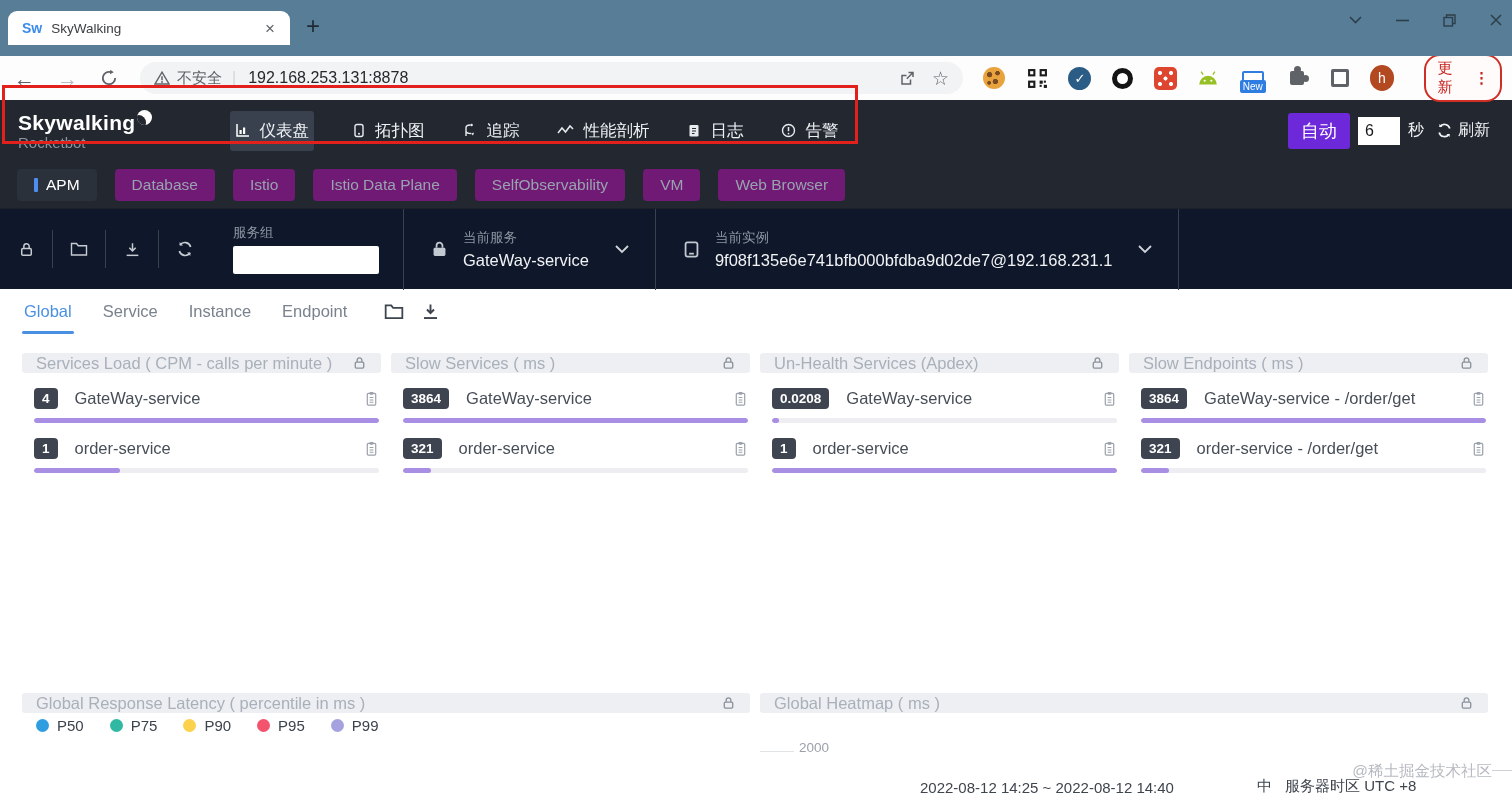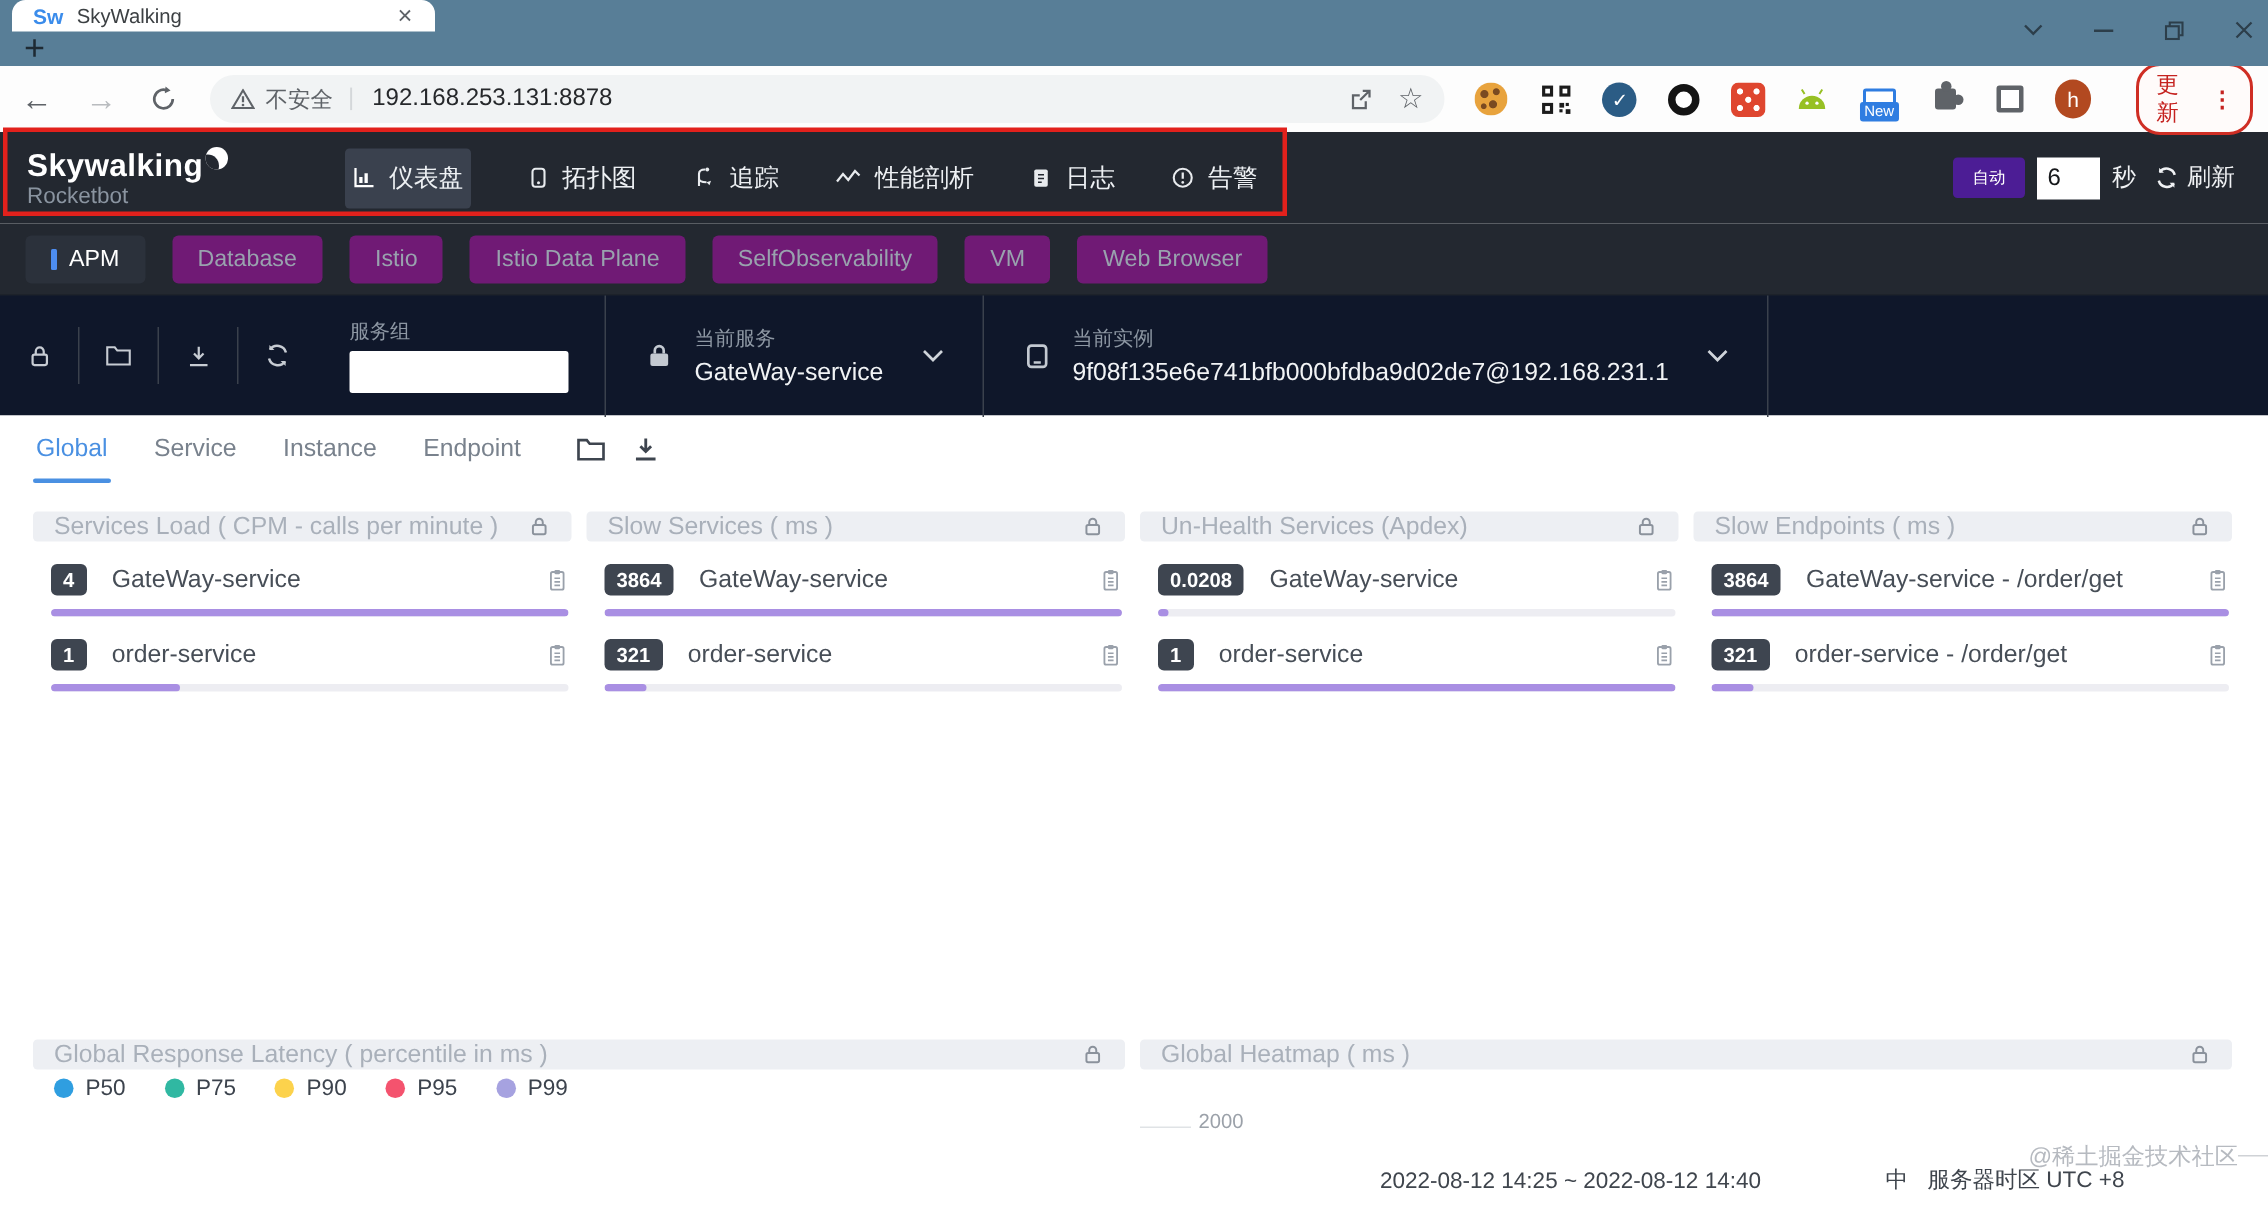--- a/index.html
+++ b/index.html
@@ -1,20 +1,20 @@
 <!DOCTYPE html>
 <html><head>
 <meta charset="utf-8">
 <style>
   * { box-sizing: border-box; margin: 0; padding: 0; }
   body { background:#fff; font-family:"Liberation Sans", sans-serif; }
   .screen { position:relative; width:1512px; height:803px; overflow:hidden; background:#fff; }
 
   
-  .tabstrip { height:44px; background:#587e97; display:flex; align-items:flex-start; position:relative;flex-direction:column; }
+  .tabstrip { height:56px; background:#587e97; display:flex; align-items:center; position:relative; }
   .tab { width:282px; height:34px; background:#fff; border-radius:9px 9px 0 0; margin-left:8px;
          display:flex; align-items:center; padding:0 10px 0 14px; }
   .favicon { color:#3b8ceb; font-weight:bold; font-size:14px; margin-right:9px; }
   .tab-title { font-size:13.5px; color:#3c4043; flex:1; }
   .tab-close { color:#5f6368; font-size:17px; line-height:1; padding:2px 5px; border-radius:50%; }
   .newtab { color:#1e2a33; font-size:24px; font-weight:300; margin:0 0 4px 16px; line-height:1; }
   .wincontrols { position:absolute; right:10px; top:0; height:40px; display:flex; align-items:center; gap:34px; color:#2c3e4a; }
   .wc { font-size:15px; line-height:1; }
   .wc svg { display:block; }
 
@@ -67,21 +67,21 @@
   .logo-line { display:flex; align-items:flex-start; }
   .logo-title { color:#fff; font-size:21px; font-weight:bold; letter-spacing:.3px; }
   .crescent { width:15px; height:15px; border-radius:50%; background:#fff; position:relative; overflow:hidden; margin:-1px 0 0 2px; }
   .crescent::after { content:''; position:absolute; left:-6px; top:5px; width:15px; height:15px; border-radius:50%; background:#232830; }
   .logo-sub { color:#8a94a0; font-size:15px; margin-top:-1px; }
   .main-nav { display:flex; align-items:center; gap:38px; flex:1; }
   .nav-item { display:flex; align-items:center; gap:9px; color:#eef1f4; font-size:16.5px; }
   .nav-item svg { display:block; }
   .nav-item.active { background:#3a414e; border-radius:3px; padding:9px 5px; }
   .header-right { display:flex; align-items:center; gap:0; }
-  .auto-btn { background:#4c1d95; color:#fff; border:none; font-size:11px; padding:6px 13px; border-radius:3px;
+  .auto-btn { background:#6d28d9; color:#fff; border:none; font-size:18px; padding:6px 13px; border-radius:3px;
               font-family:inherit; }
   .sec-input { width:42px; height:28px; border:none; font-size:16px; padding:0 0 0 7px; margin-left:8px;
                font-family:inherit; color:#16181b; background:#fff; }
   .sec-label2 { color:#f0f2f4; font-size:16px; margin:0 12px 0 8px; }
   .refresh-ctl { display:flex; align-items:center; gap:5px; color:#f0f2f4; font-size:16px; }
   .refresh-ctl svg { display:block; }
 
   
   .group-nav { height:47px; background:#232830; display:flex; align-items:center; gap:18px; padding:0 17px; }
   .gbtn { background:#701a75; color:#99a2ae; font-size:15.5px; padding:7px 17px; border-radius:4px; display:flex; align-items:center; }

